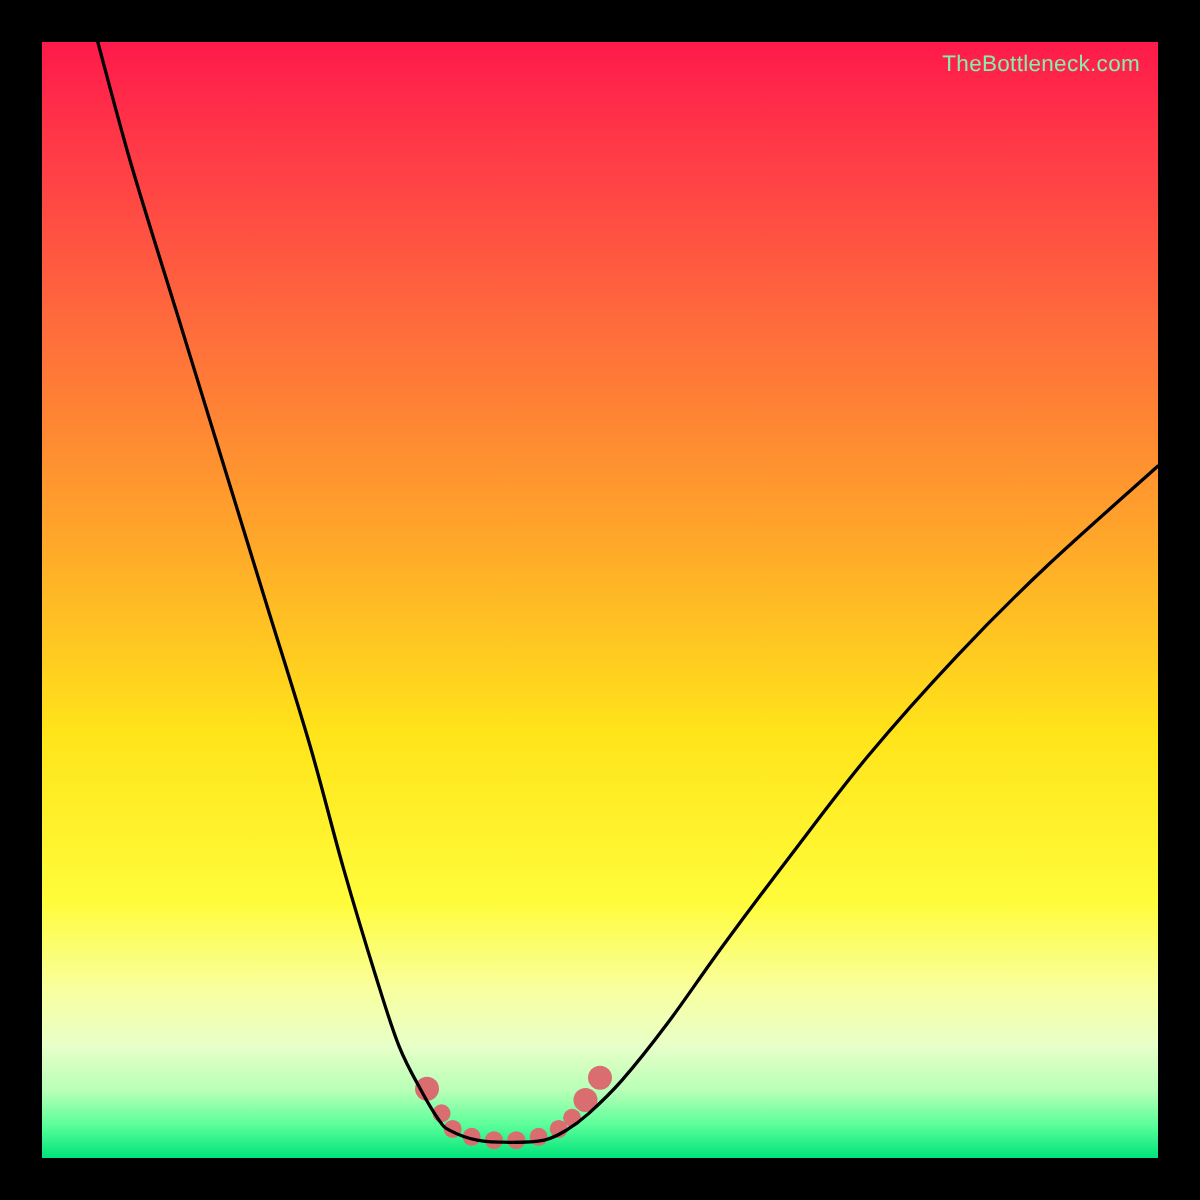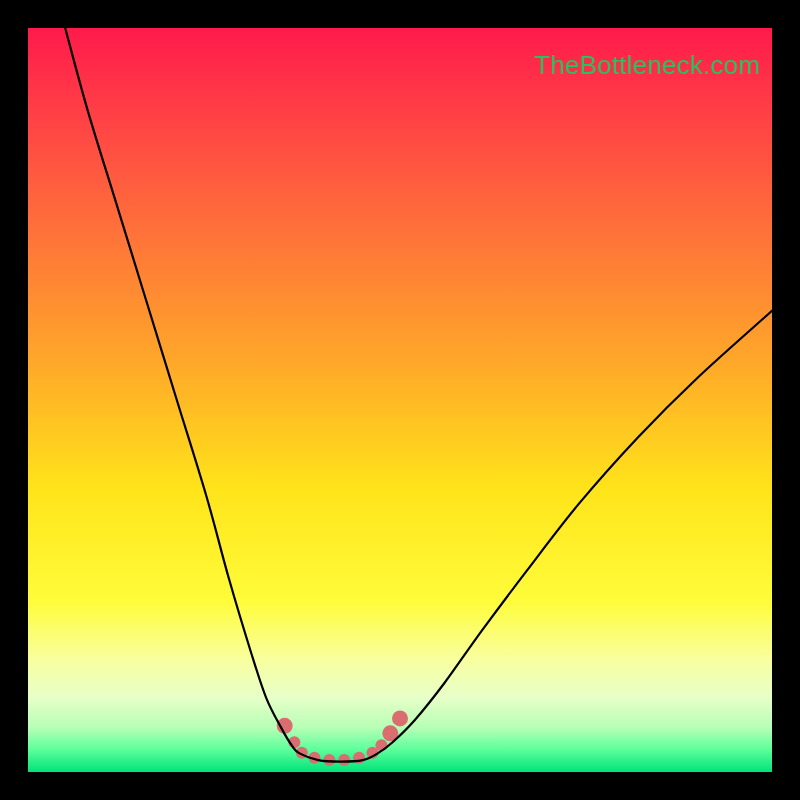--- a/index.html
+++ b/index.html
@@ -26,25 +26,25 @@
   }
   .gradient {
     position: absolute;
     left: 0;
     top: 0;
     width: 100%;
     height: 100%;
   }
   .watermark {
     position: absolute;
-    top: 22px;
+    top: 6px;
     right: 12px;
     font-family: Arial, Helvetica, sans-serif;
-    font-size: 26px;
-    color: #22c55e;
+    font-size: 15px;
+    color: #86efac;
     letter-spacing: 0.2px;
     user-select: none;
   }
   svg.curve {
     position: absolute;
     left: 0;
     top: 0;
     width: 100%;
     height: 100%;
     overflow: visible;

